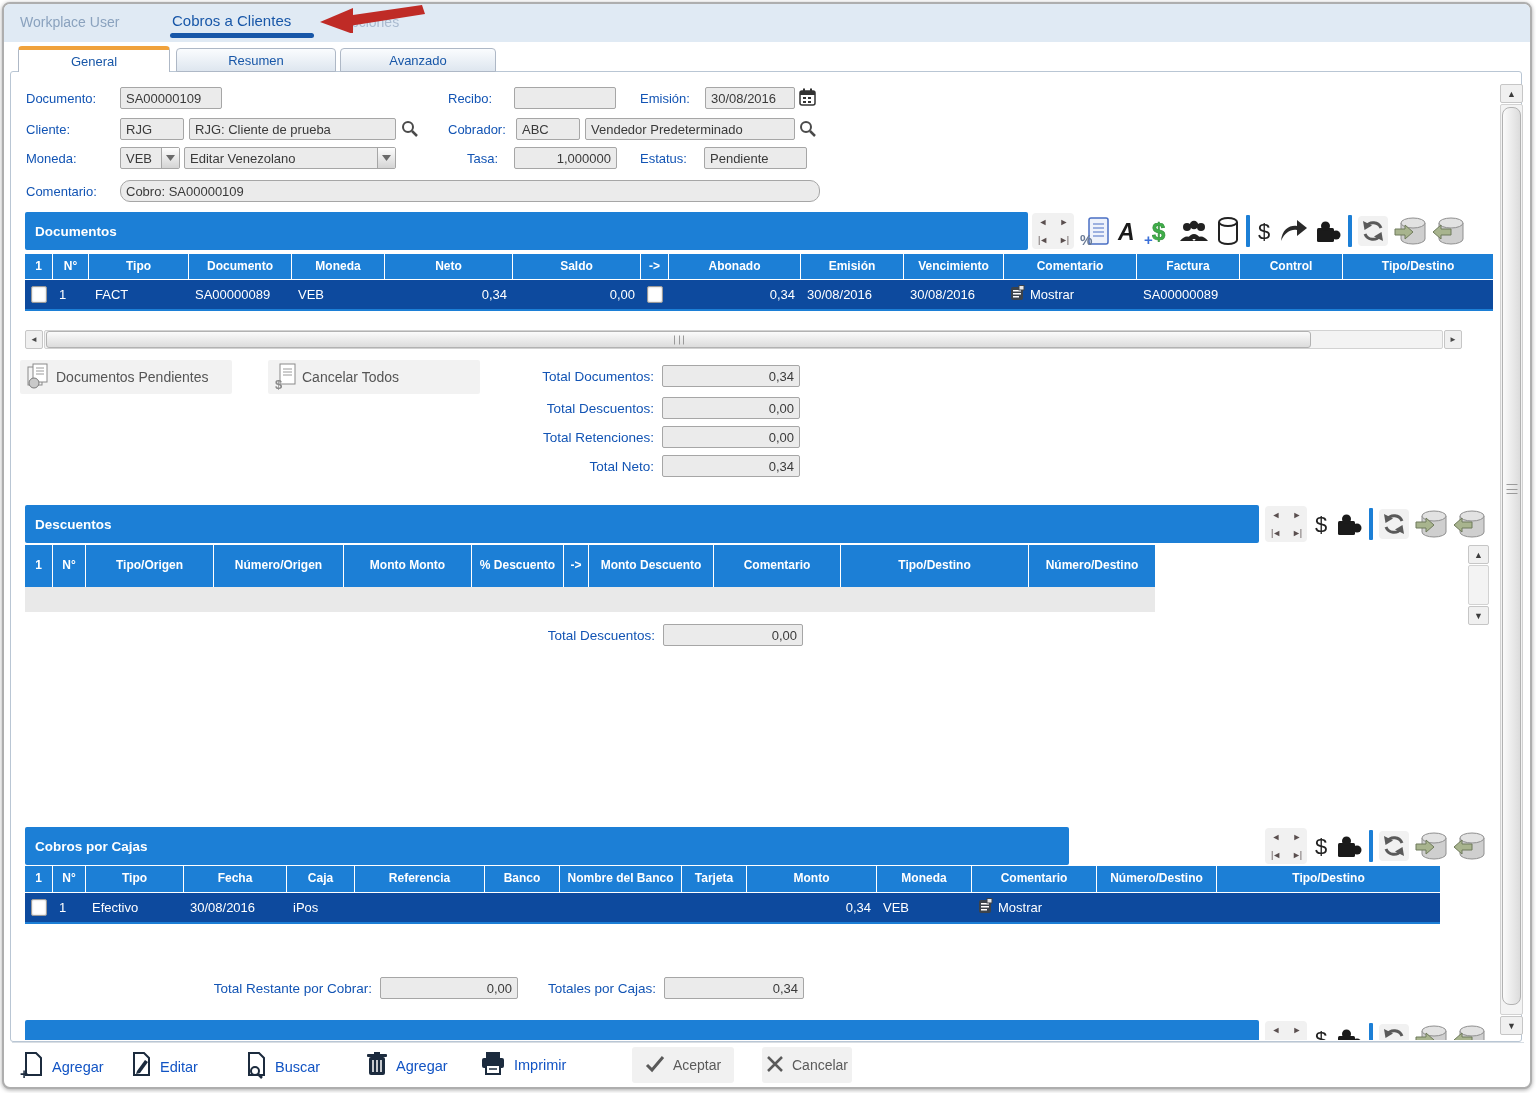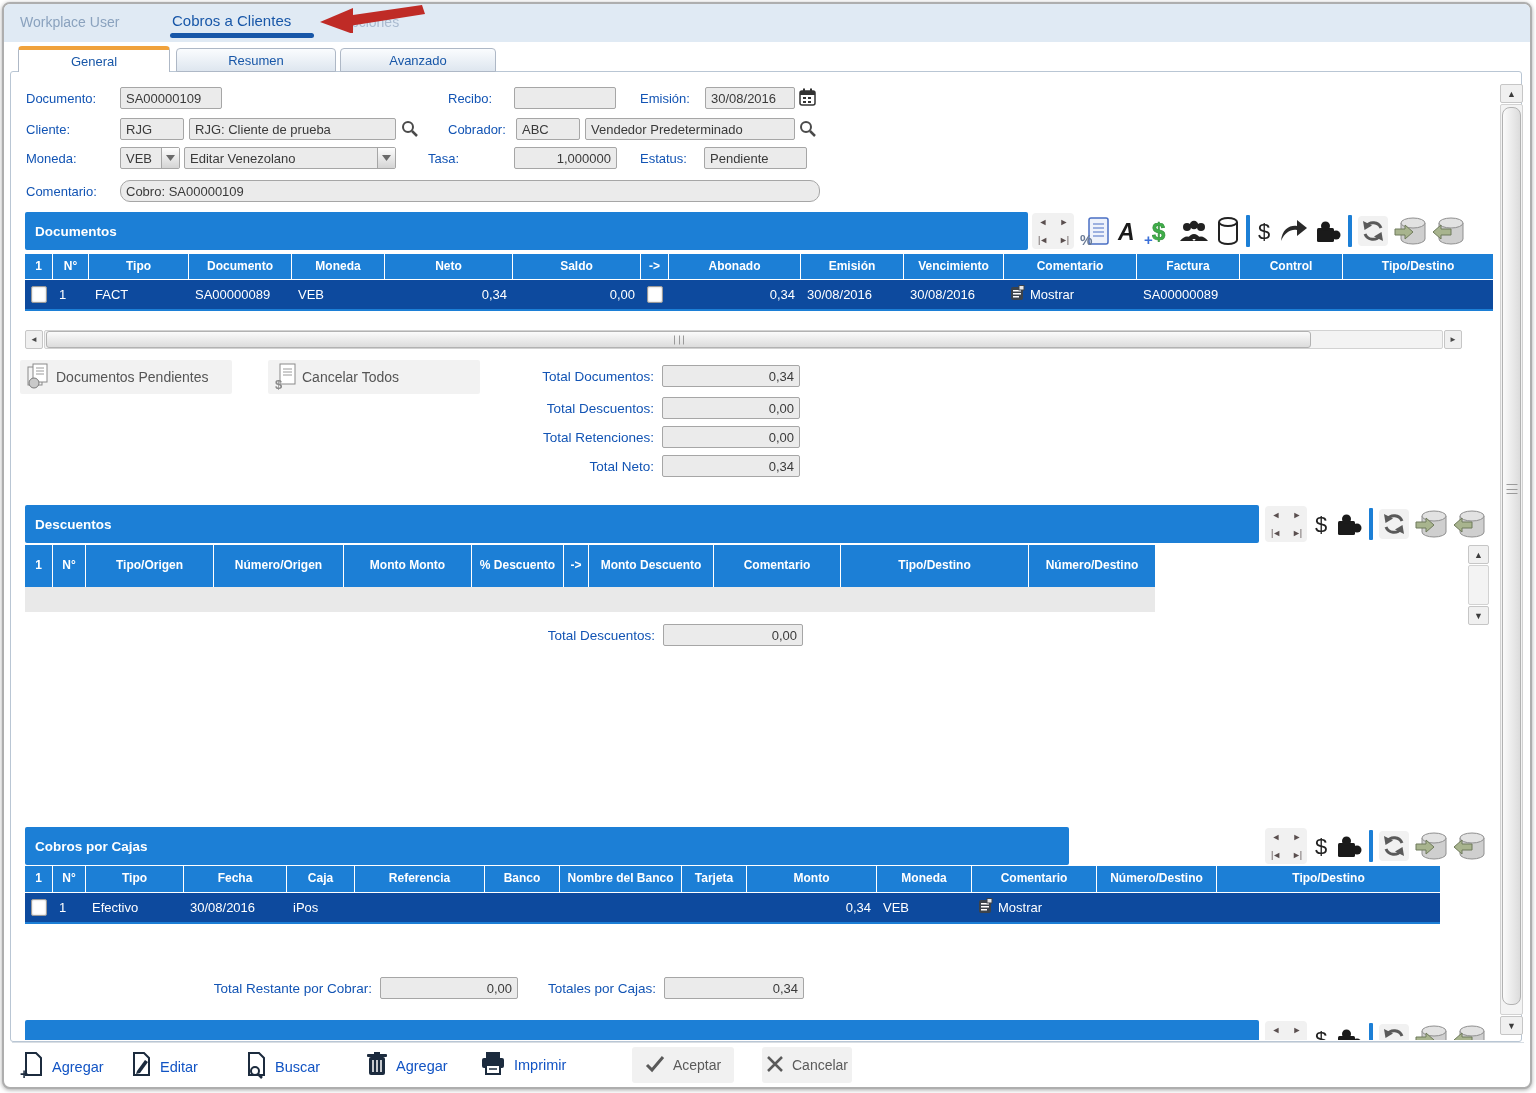--- a/index.html
+++ b/index.html
@@ -153,21 +153,21 @@
     </span>
 </div>
 <div class="fsel abs" style="left:184px;top:147px;width:212px;">
   <span class="fsel-text">Editar Venezolano</span>
   <span class="fsel-btn">
       <svg width="9" height="6">
         <path d="M0 0 L9 0 L4.5 6 Z" fill="#6a6a6a"></path>
       </svg>
     </span>
 </div>
-<span class="flabel abs" style="left:428px;top:151px;">Tasa:</span>
+<span class="flabel abs" style="left:467px;top:151px;">Tasa:</span>
 <input class="fin num" style="left: 514px; top: 147px; width: 103px;" readonly="" value="1,000000">
 <span class="flabel abs" style="left:640px;top:151px;">Estatus:</span>
 <input class="fin" style="left: 704px; top: 147px; width: 103px;" readonly="" value="Pendiente">
 
 <span class="flabel abs" style="left:26px;top:184px;">Comentario:</span>
 <input class="fin" style="left: 120px; top: 180px; width: 700px; border-radius: 10px;" readonly="" value="Cobro: SA00000109">
 
 <div class="secbar abs" style="left:25px;top:212px;width:1003px;height:38px;">
   <span class="sectitle">Documentos</span>
 </div>

